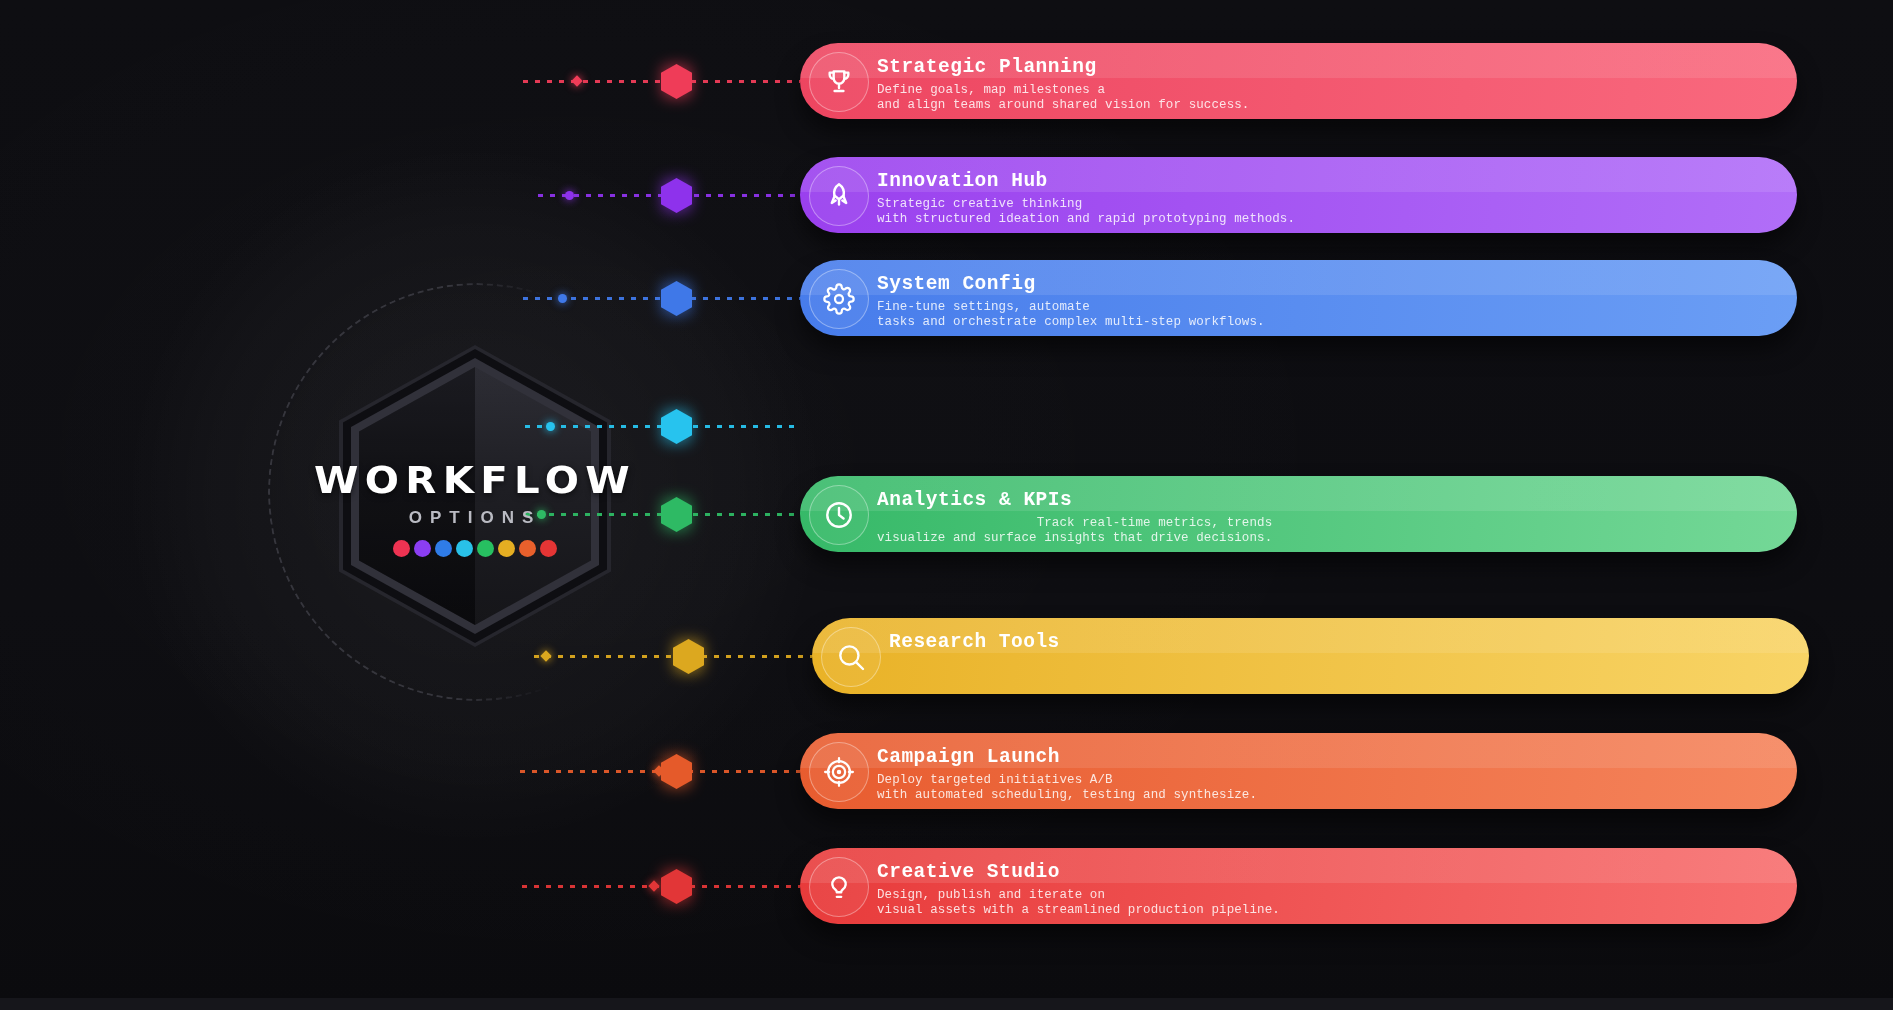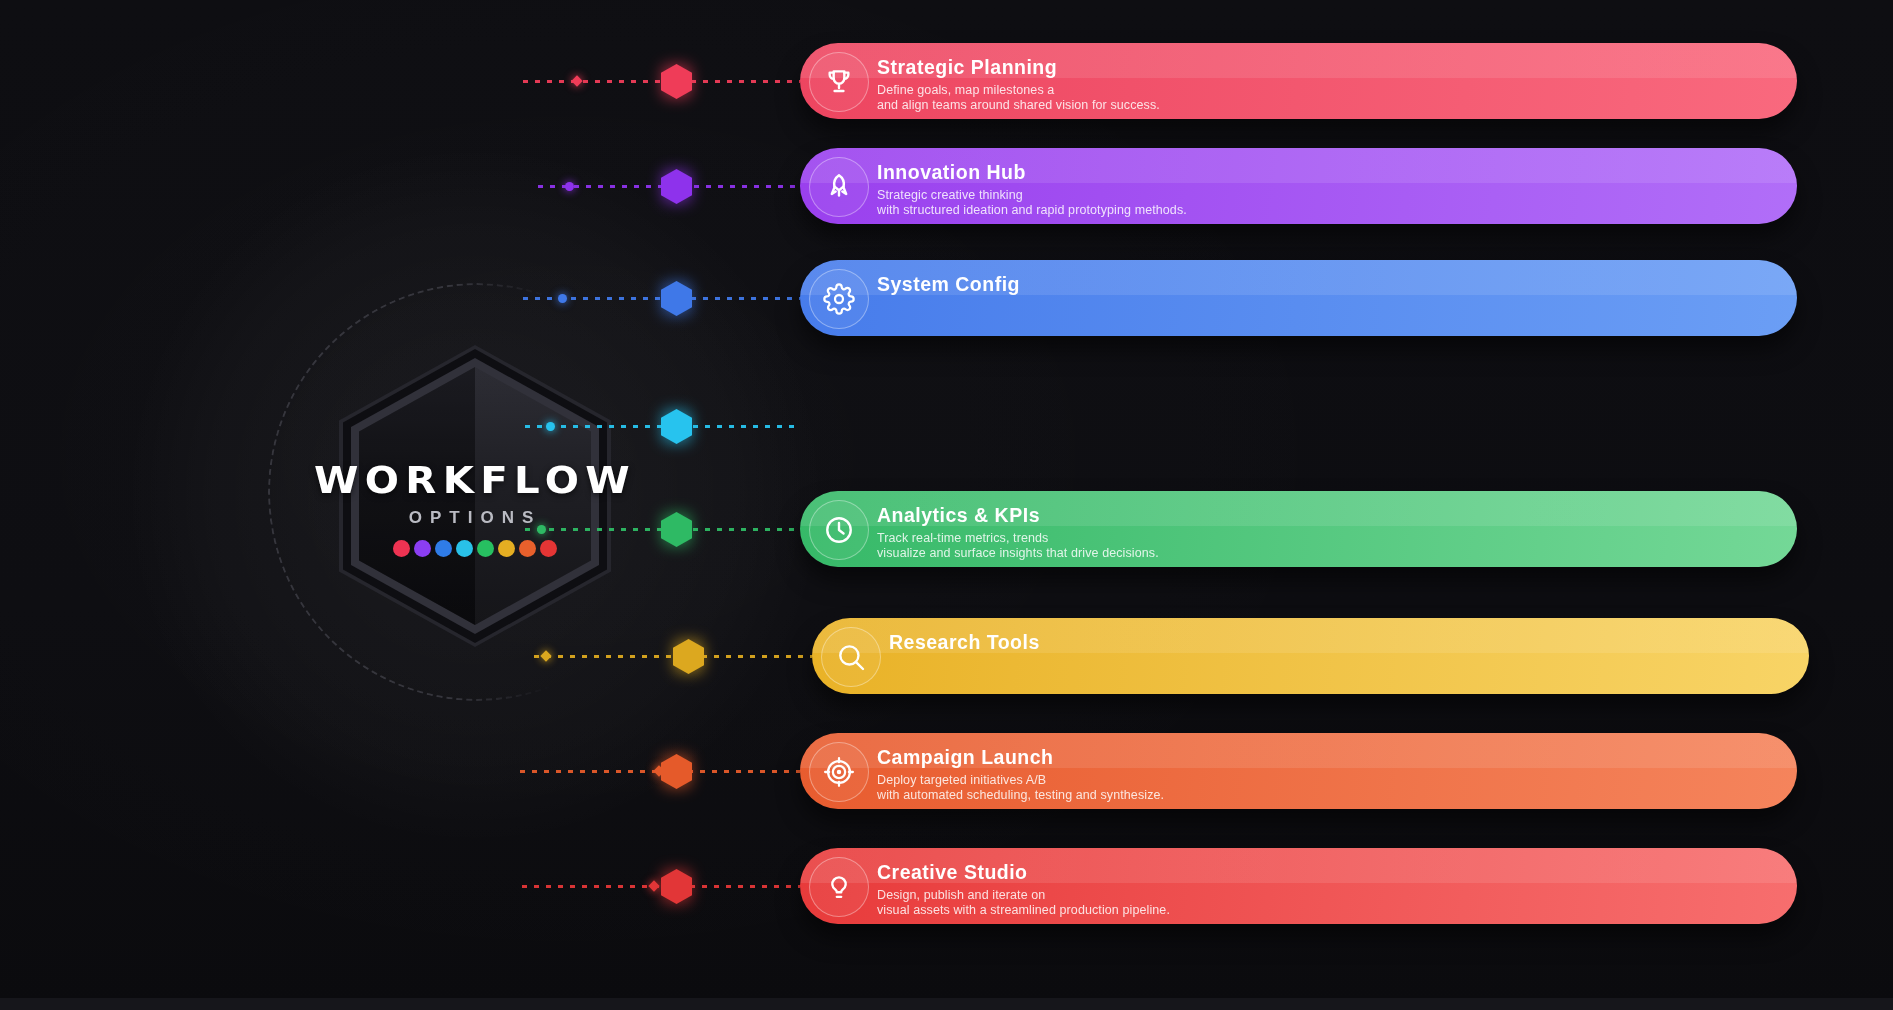--- a/index.html
+++ b/index.html
@@ -37,21 +37,21 @@
   }
   .center-subtitle{
     position:absolute;left:175px;top:508px;width:600px;text-align:center;
     font-weight:bold;font-size:17px;color:#babbc3;letter-spacing:8px;z-index:3;
   }
   .center-dots{
     position:absolute;left:393px;top:540px;width:170px;display:flex;gap:4px;z-index:3;
   }
   .center-dots .cdot{width:17px;height:17px;border-radius:50%;flex:0 0 auto;}
   
-  .row{position:absolute;left:0;width:1565px;height:76px;}
+  .row{position:absolute;left:0;width:1565px;height:76px;font-family:Liberation Mono, monospace;}
   .dotline{
     position:absolute;top:37px;height:3px;
     background:repeating-linear-gradient(90deg,var(--hx) 0 5px,transparent 5px 12px);
     opacity:.95;
   }
   .marker{position:absolute;background:var(--hx);box-shadow:0 0 8px var(--hx);}
   .marker.dot{width:9px;height:9px;border-radius:50%;top:34px;}
   .marker.diamond{width:8px;height:8px;top:34px;transform:rotate(45deg);}
   .hexlink{
     position:absolute;left:661px;top:21px;width:31px;height:35px;
@@ -125,21 +125,21 @@
               <path d="M12 13.4v3.1"></path>
               <path d="M8.7 18.8h6.6"></path>
             </svg>
           </div>
       <div class="title">Strategic Planning</div>
       <div class="desc">
         <span class="d1">Define goals, map milestones a</span><br><span class="d2">and align teams around shared vision for success.</span>
       </div>
     </div>
   </div>
-      <div class="row" style="top: 148px; --c: #9a40ee; --cl: #b16ef8; --hx: #8e32ec;">
+      <div class="row" style="top: 157px; --c: #9a40ee; --cl: #b16ef8; --hx: #8e32ec;">
     <div class="hexlink-glow"></div>
     <div class="dotline" style="left: 538px; width: 262px;"></div>
     <div class="marker dot" style="left: 565px;"></div>
     <div class="hexlink"></div>
     <div class="bar">
       <div class="badge">
             <svg viewBox="0 0 24 24" fill="none" stroke="#fff" stroke-width="1.8" stroke-linecap="round" stroke-linejoin="round">
               <path d="M12 3.2c2.9 1.9 4.1 4.9 3.5 8.4L12 14.4l-3.5-2.8C7.9 8.1 9.1 5.1 12 3.2z"></path>
               <path d="M8.8 11.8 6.6 17.2l2.9-1.9"></path>
               <path d="M15.2 11.8l2.2 5.4-2.9-1.9"></path>
@@ -158,29 +158,32 @@
     <div class="marker dot" style="left: 558px;"></div>
     <div class="hexlink"></div>
     <div class="bar">
       <div class="badge">
             <svg viewBox="0 0 24 24" fill="none" stroke="#fff" stroke-width="1.7" stroke-linecap="round" stroke-linejoin="round">
               <circle cx="12" cy="12" r="3"></circle>
               <path d="M19.4 15a1.65 1.65 0 0 0 .33 1.82l.06.06a2 2 0 1 1-2.83 2.83l-.06-.06a1.65 1.65 0 0 0-1.82-.33 1.65 1.65 0 0 0-1 1.51V21a2 2 0 1 1-4 0v-.09a1.65 1.65 0 0 0-1-1.51 1.65 1.65 0 0 0-1.82.33l-.06.06a2 2 0 1 1-2.83-2.83l.06-.06a1.65 1.65 0 0 0 .33-1.82 1.65 1.65 0 0 0-1.51-1H3a2 2 0 1 1 0-4h.09a1.65 1.65 0 0 0 1.51-1 1.65 1.65 0 0 0-.33-1.82l-.06-.06a2 2 0 1 1 2.83-2.83l.06.06a1.65 1.65 0 0 0 1.82.33h.09a1.65 1.65 0 0 0 1-1.51V3a2 2 0 1 1 4 0v.09a1.65 1.65 0 0 0 1 1.51 1.65 1.65 0 0 0 1.82-.33l.06-.06a2 2 0 1 1 2.83 2.83l-.06.06a1.65 1.65 0 0 0-.33 1.82v.09a1.65 1.65 0 0 0 1.51 1H21a2 2 0 1 1 0 4h-.09a1.65 1.65 0 0 0-1.51 1z"></path>
             </svg>
           </div>
       <div class="title">System Config</div>
+      <div class="desc">
+        <span class="d1">Fine-tune settings, automate</span><br><span class="d2">tasks and orchestrate complex multi-step workflows.</span>
+      </div>
     </div>
   </div>
       <div class="row" style="top: 388px; --c: #2cc0e8; --cl: #67dcf8; --hx: #27c3ee;">
     <div class="hexlink-glow"></div>
     <div class="dotline" style="left: 525px; width: 275px;"></div>
     <div class="marker dot" style="left: 546px;"></div>
     <div class="hexlink"></div>
   </div>
-      <div class="row" style="top: 491px; --c: #36b968; --cl: #74d897; --hx: #2eba64;">
+      <div class="row" style="top: 476px; text-align: right; --c: #36b968; --cl: #74d897; --hx: #2eba64;">
     <div class="hexlink-glow"></div>
     <div class="dotline" style="left: 525px; width: 275px;"></div>
     <div class="marker dot" style="left: 537px;"></div>
     <div class="hexlink"></div>
     <div class="bar">
       <div class="badge">
             <svg viewBox="0 0 24 24" fill="none" stroke="#fff" stroke-width="1.8" stroke-linecap="round" stroke-linejoin="round">
               <circle cx="12" cy="12" r="8.8"></circle>
               <path d="M12 6.8V12l3.4 2.6"></path>
             </svg>

